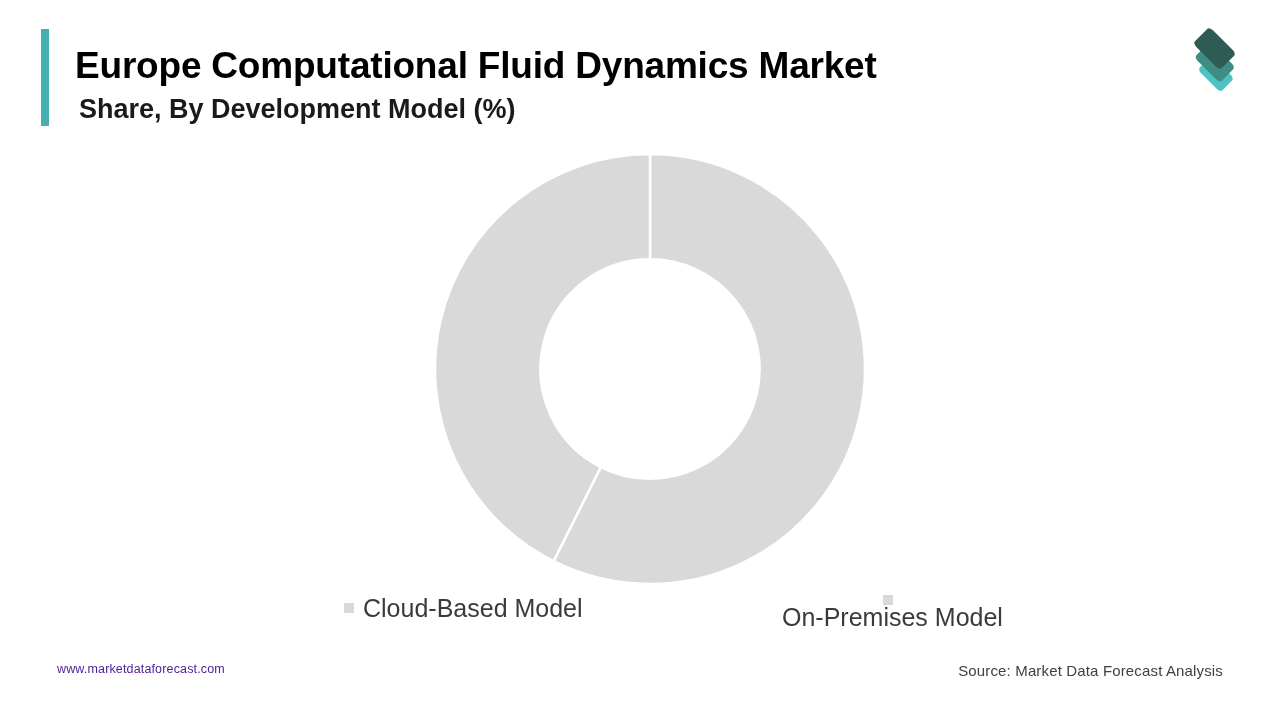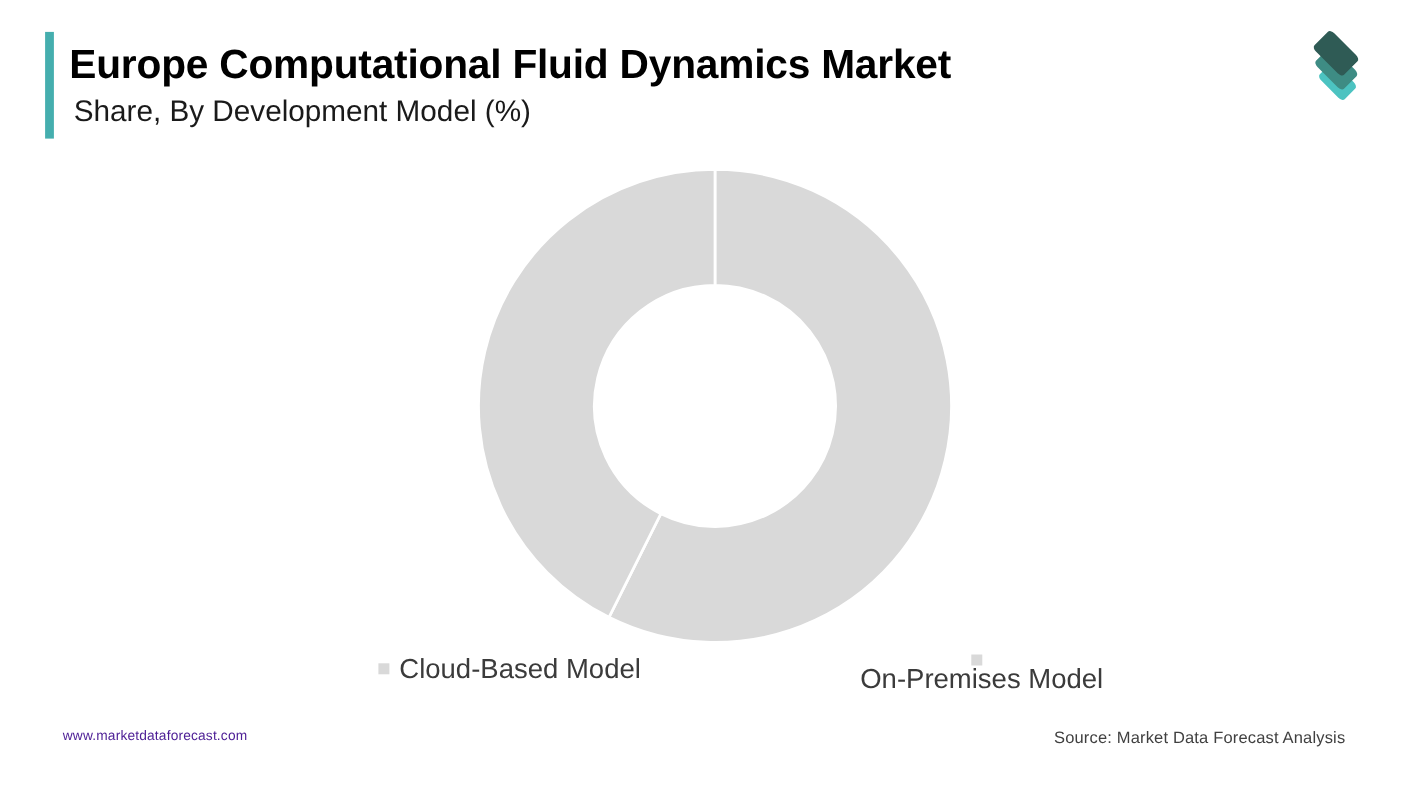--- a/index.html
+++ b/index.html
@@ -32,37 +32,37 @@
     display: flex;
     align-items: stretch;
   }
   .accent-bar {
     width: 8px;
     height: 97px;
     background: #45AEAE;
     flex: 0 0 8px;
   }
   .title-block {
-    padding-left: 14px;
+    padding-left: 26px;
     display: flex;
     flex-direction: column;
-    justify-content: center;
+    justify-content: flex-end;
   }
   .chart-title {
     font-size: 37px;
     font-weight: bold;
     color: #000000;
     letter-spacing: -0.2px;
     line-height: 1.18;
     margin: 0;
     white-space: nowrap;
   }
   .chart-subtitle {
     font-size: 27px;
-    font-weight: normal;
+    font-weight: bold;
     color: #1a1a1a;
     line-height: 1.3;
     margin: 4px 0 0 4px;
     white-space: nowrap;
   }
 
   
   .logo {
     position: absolute;
     right: 28px;

